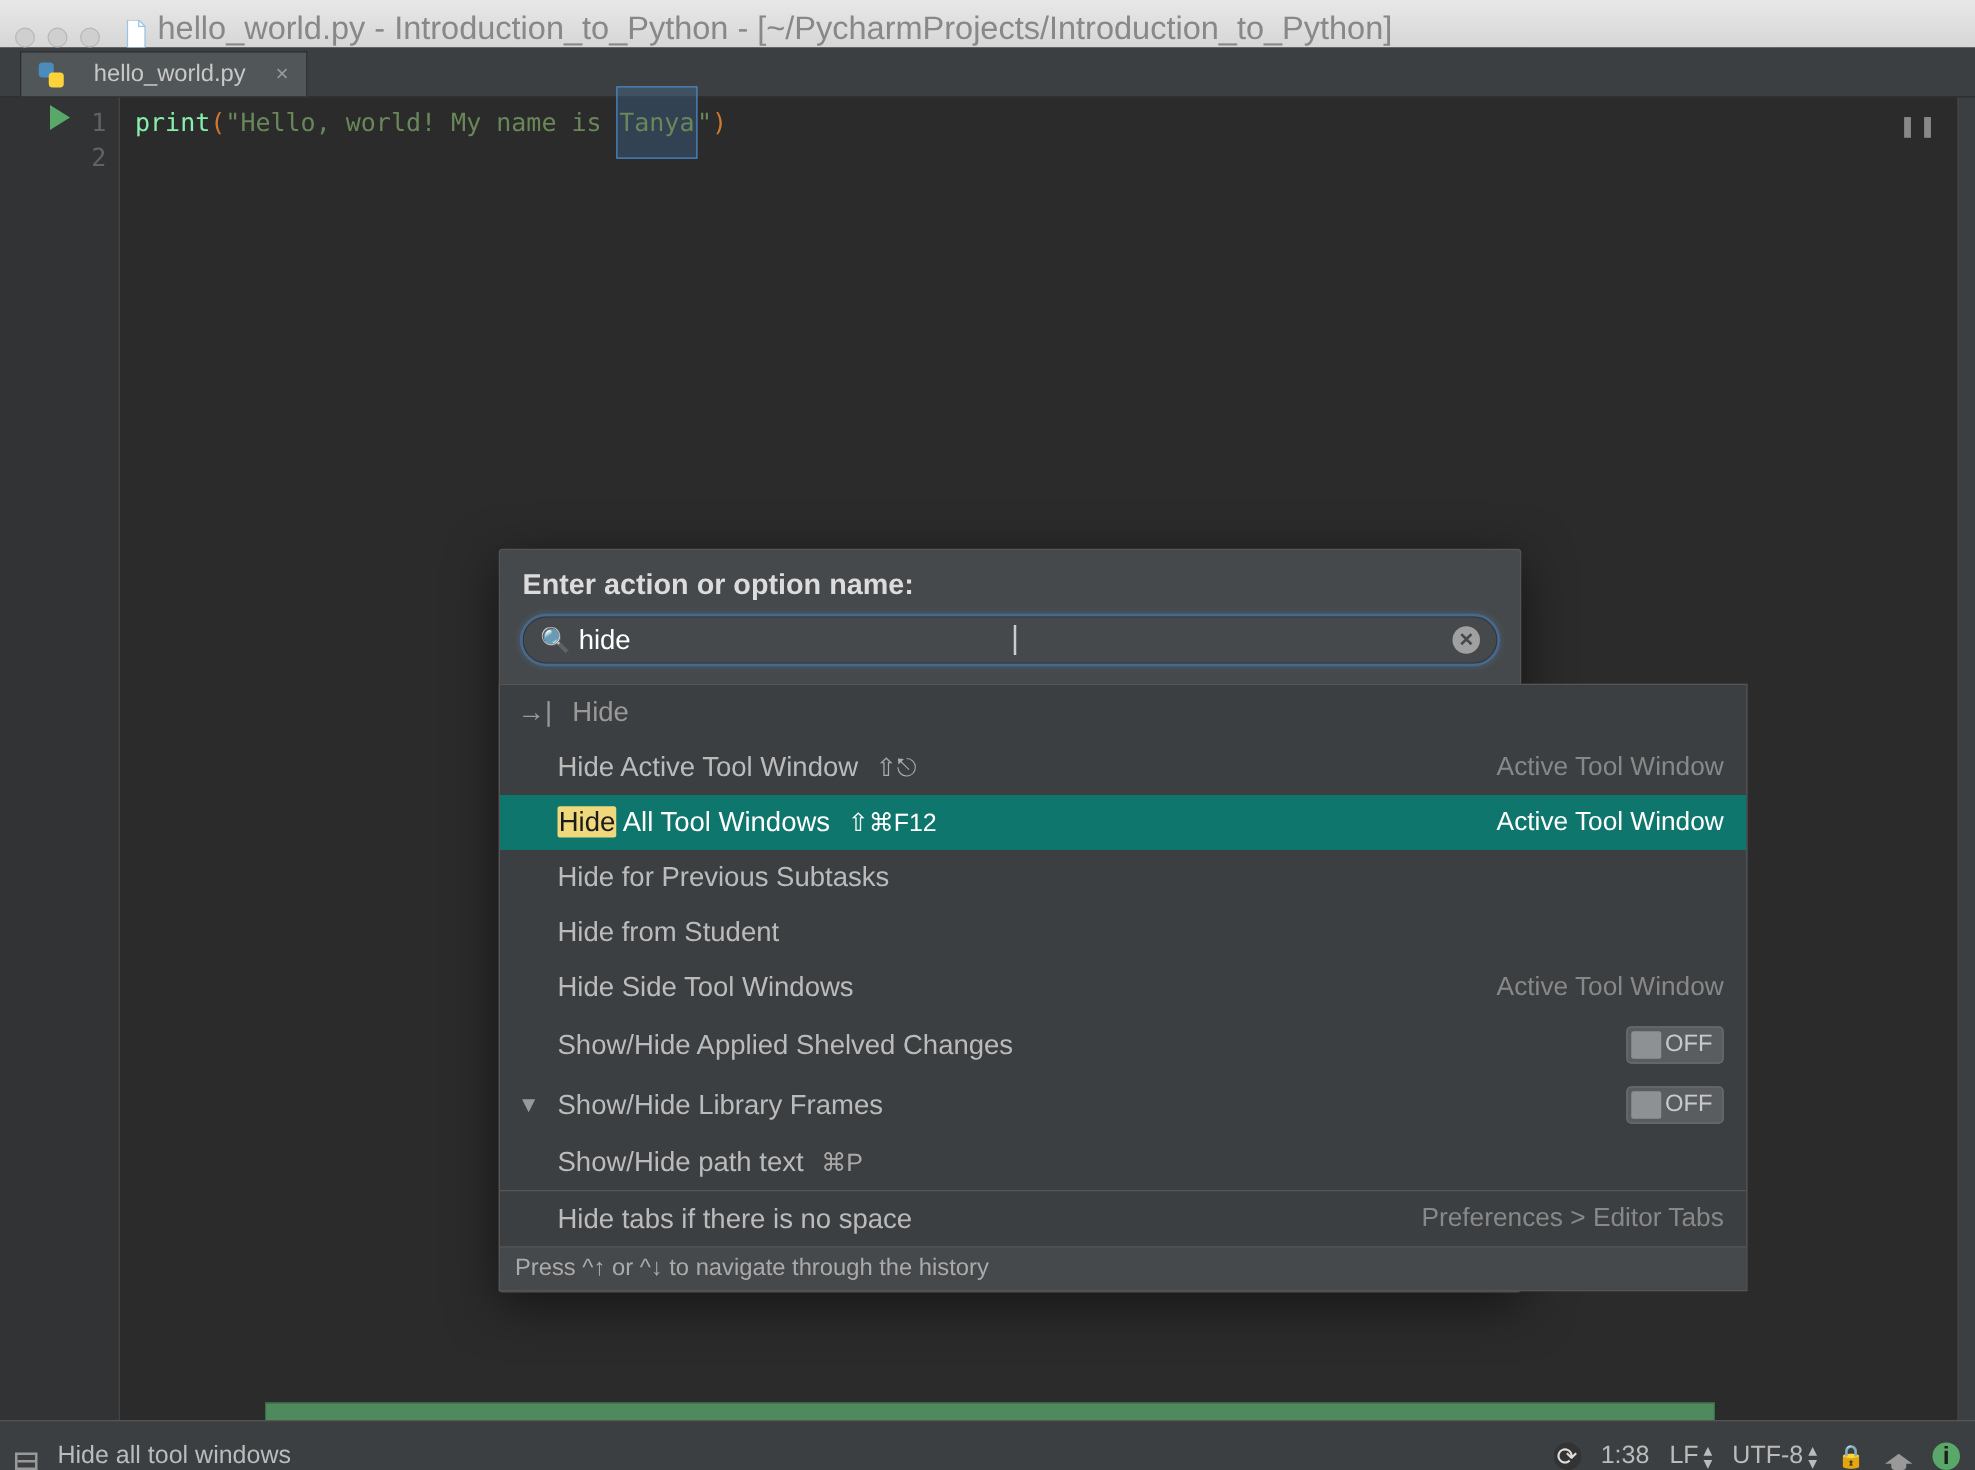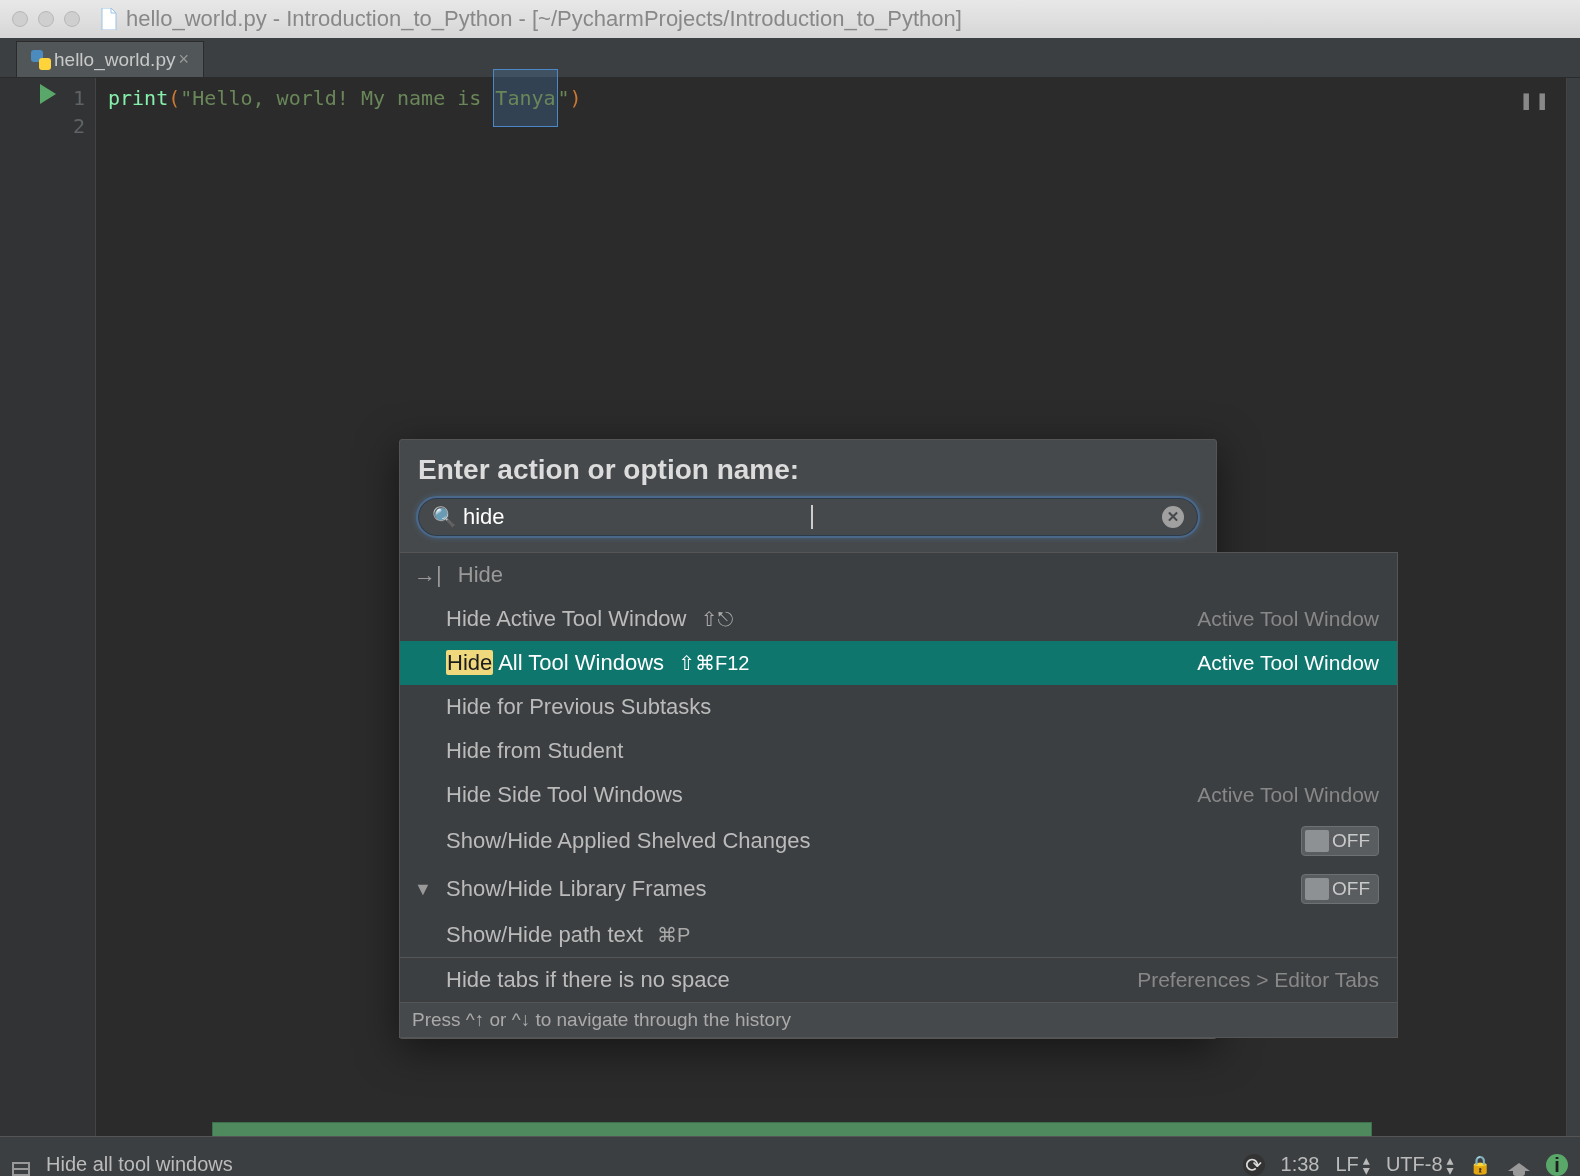--- a/index.html
+++ b/index.html
@@ -10,24 +10,24 @@
     color: #bbb;
     font-size: 18px;
     position: relative;
   }
   
   
   .titlebar {
     height: 38px;
     background: linear-gradient(#e8e8e8, #d6d6d6);
     display: flex;
-    align-items: center;
+    align-items: flex-end;
     padding: 0 12px;
     color: #888;
-    font-size: 22px;
+    font-size: 26px;
   }
   .traffic { display: flex; gap: 10px; margin-right: 20px; }
   .tl { width: 16px; height: 16px; border-radius: 50%; background: #cfcfcf; border: 1px solid #b8b8b8; }
   .titlebar .file-icon { width:18px; height:22px; margin-right:8px; display:inline-flex; }
   .titlebar .title { white-space: nowrap; }
 
   
   .tabbar {
     height: 40px;
     background: #3c3f41;
@@ -38,21 +38,21 @@
   }
   .tab {
     display: flex; align-items: center;
     background: #515658;
     color: #c8c8c8;
     height: 36px;
     padding: 0 14px;
     border: 1px solid #2b2b2b;
     border-bottom: none;
     font-size: 19px;
-    gap: 3px;
+    gap: 24px;
   }
   .tab-close { color: #999; font-size: 18px; }
   .py-icon {
     width: 20px; height: 20px; position: relative; display:inline-block;
   }
   .py-icon::before, .py-icon::after {
     content:""; position:absolute; width:12px; height:12px; border-radius:3px;
   }
   .py-icon::before { background:#4b8bbe; top:0; left:0; }
   .py-icon::after  { background:#ffd43b; bottom:0; right:0; }
@@ -113,21 +113,21 @@
     width: 818px;
     background: #46494b;
     border: 1px solid #555;
     box-shadow: 0 10px 40px rgba(0,0,0,0.5);
     border-radius: 3px;
   }
   .popup-head {
     padding: 14px 18px 10px 18px;
     color: #dcdcdc;
     font-weight: bold;
-    font-size: 28px;
+    font-size: 23px;
     border-radius: 24px;
   }
   .search-row { padding: 0 16px 14px 16px; }
   .search-box {
     display: flex; align-items: center;
     background: #46494b;
     border: 2px solid #4a688a;
     border-radius: 22px;
     box-shadow: 0 0 0 1px #2b3b4c inset, 0 0 6px rgba(74,136,199,0.4);
     height: 42px;

